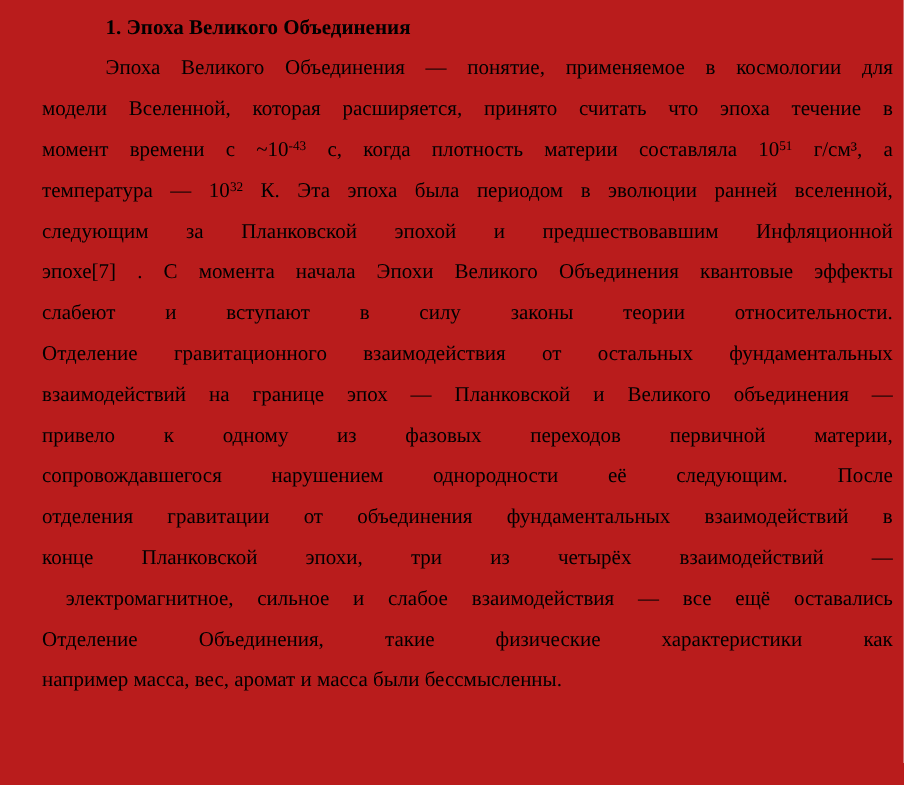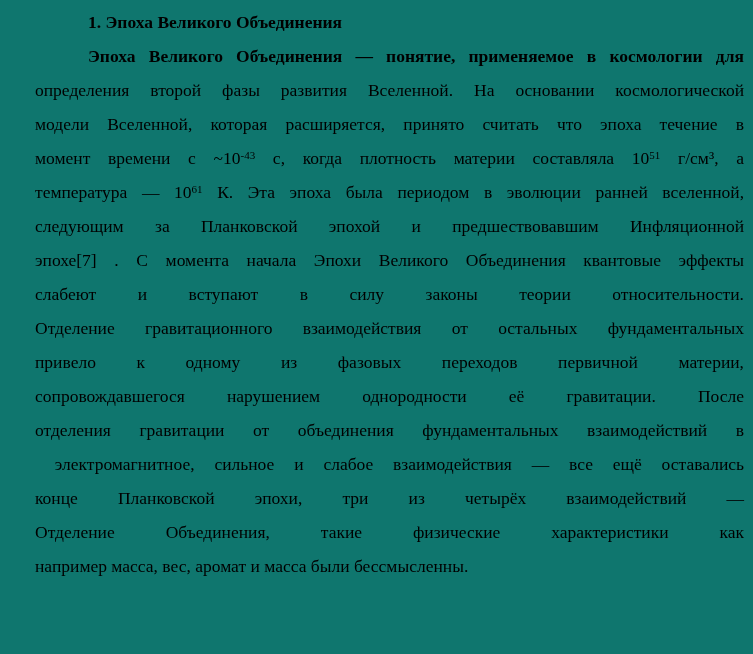--- a/index.html
+++ b/index.html
@@ -2,21 +2,21 @@
 <html><head>
 <meta charset="utf-8">
 <style>
   * { margin: 0; padding: 0; box-sizing: border-box; }
   html, body { background: #ffffff; }
   body { width: 753px; height: 654px; overflow: hidden; }
 
   .page {
     width: 753px;
     height: 654px;
-    background: #0f766e;
+    background: #b91c1c;
     color: #000000;
     font-family: "Liberation Serif", "DejaVu Serif", serif;
     font-size: 17.5px;
     padding: 5px 9px 0 35px;
   }
 
   .line {
     line-height: 34px;
     height: 34px;
     white-space: nowrap;          
@@ -24,49 +24,49 @@
     text-align-last: justify;
     overflow: visible;
   }
 
   .line.heading {
     font-weight: bold;
     text-align-last: left;
     padding-left: 53px;
   }
 
-  .line.indent { padding-left: 53px; font-weight: bold; }
+  .line.indent { padding-left: 53px; }
 
   .line.last { text-align-last: left; }
 
   .line sup {
     font-size: 63%;
     line-height: 0;
     vertical-align: baseline;
     position: relative;
     top: -0.48em;
     font-family: Liberation Serif, serif;
   }
 </style>
 </head>
 <body>
 
 <div class="page">
   <div class="line heading">1. Эпоха Великого Объединения</div>
   <div>
       <div class="line indent">Эпоха Великого Объединения — понятие, применяемое в космологии для</div>
-      <div class="line">определения второй фазы развития Вселенной. На основании космологической</div>
       <div class="line">модели Вселенной, которая расширяется, принято считать что эпоха течение в</div>
       <div class="line">момент времени с ~10<sup>-43</sup> с, когда плотность материи составляла 10<sup>51</sup>&nbsp;г/см³, а</div>
-      <div class="line">температура — 10<sup>61</sup> К. Эта эпоха была периодом в эволюции ранней вселенной,</div>
+      <div class="line">температура — 10<sup>32</sup> К. Эта эпоха была периодом в эволюции ранней вселенной,</div>
       <div class="line">следующим за&nbsp;Планковской эпохой&nbsp;и предшествовавшим&nbsp;Инфляционной</div>
       <div class="line">эпохе[7] . С момента начала Эпохи Великого Объединения квантовые эффекты</div>
       <div class="line">слабеют и вступают в силу законы&nbsp;теории относительности.</div>
       <div class="line">Отделение&nbsp;гравитационного взаимодействия&nbsp;от остальных фундаментальных</div>
+      <div class="line">взаимодействий на границе эпох — Планковской и Великого объединения —</div>
       <div class="line">привело к одному из&nbsp;фазовых переходов&nbsp;первичной материи,</div>
-      <div class="line">сопровождавшегося нарушением однородности её гравитации. После</div>
+      <div class="line">сопровождавшегося нарушением однородности её следующим. После</div>
       <div class="line">отделения&nbsp;гравитации&nbsp;от объединения фундаментальных взаимодействий в</div>
+      <div class="line">конце Планковской эпохи, три из четырёх взаимодействий&nbsp;—</div>
       <div class="line">&nbsp;электромагнитное,&nbsp;сильное&nbsp;и&nbsp;слабое&nbsp;взаимодействия&nbsp;— все ещё оставались</div>
-      <div class="line">конце Планковской эпохи, три из четырёх взаимодействий&nbsp;—</div>
       <div class="line">Отделение Объединения, такие физические характеристики как</div>
       <div class="line last">например масса, вес, аромат и масса были бессмысленны.</div>
     </div>
 </div>
 
 </body></html>

